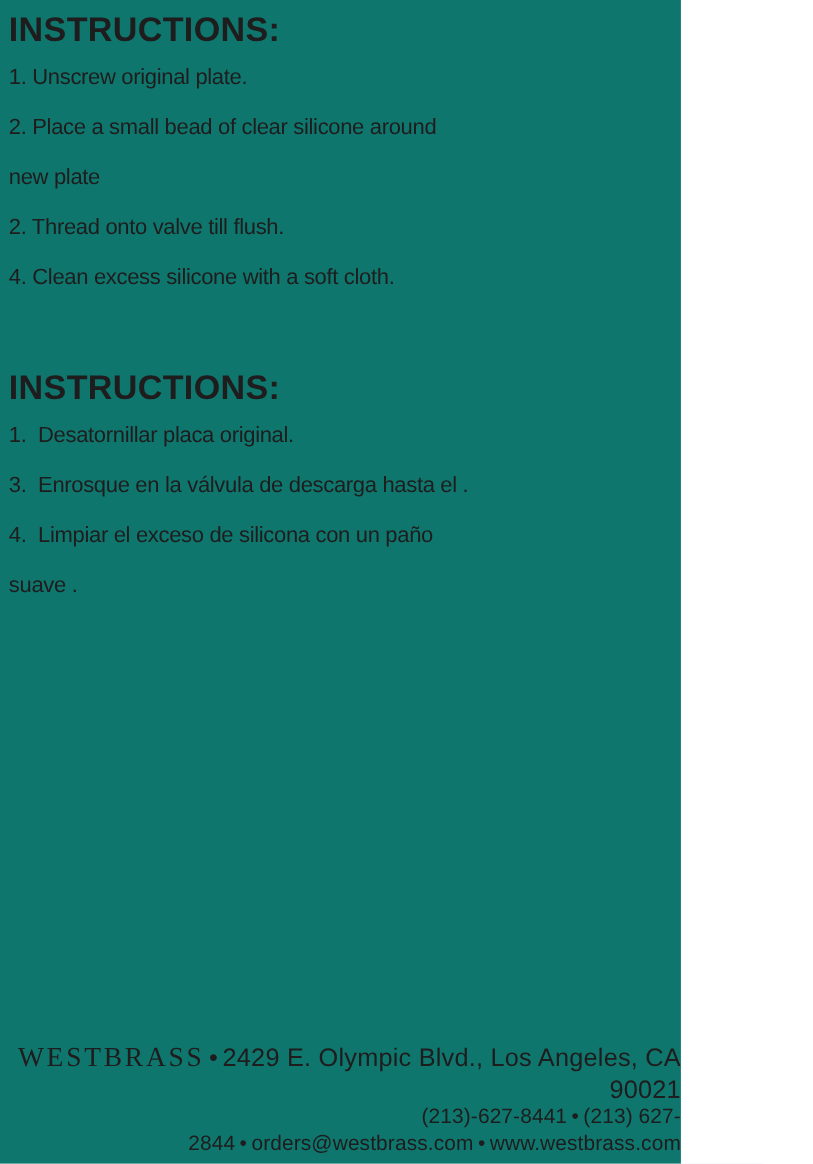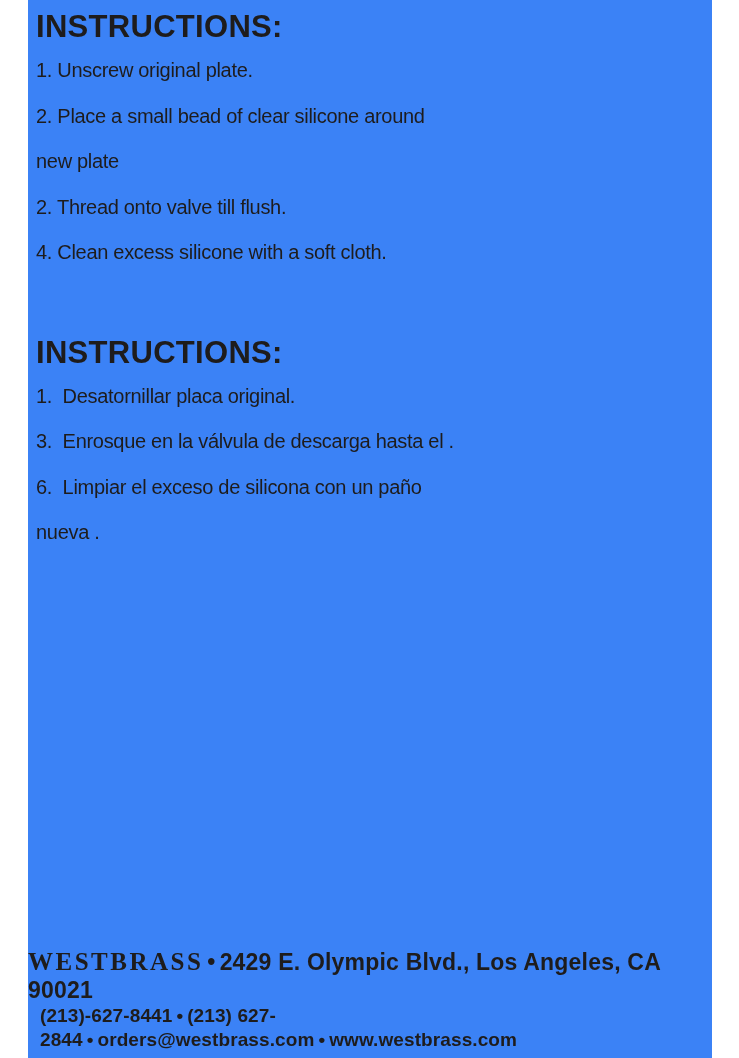--- a/index.html
+++ b/index.html
@@ -1,25 +1,24 @@
 <!DOCTYPE html>
 <html><head>
 <meta charset="utf-8">
 <style>
   * { margin: 0; padding: 0; box-sizing: border-box; }
   html, body { background: #ffffff; }
   .page {
     position: relative;
-    width: 684px;
+    width: 619px;
     height: 1058px;
-    background: #3b82f6;
+    background: #0f766e;
     overflow: hidden;
     font-family: "Liberation Sans", sans-serif;
     color: #1e1c1c;
-    margin-left: 28px;
   }
   .content {
     padding: 5px 8px 0 8px;
   }
   .section-heading {
     font-size: 31px;
     font-weight: 700;
     line-height: 43px;
     letter-spacing: 0.3px;
     color: #1e1c1c;
@@ -33,23 +32,22 @@
     color: #1e1c1c;
   }
   .section-es {
     margin-top: 55px;
   }
   .footer {
     position: absolute;
     left: 0;
     right: 0;
     bottom: 6px;
-    text-align: left;
+    text-align: right;
     color: #1e1c1c;
-    font-weight: bold;
   }
   .footer-line1 {
     font-size: 23px;
     line-height: 28px;
     letter-spacing: 0.2px;
   }
   .brand {
     font-family: "Liberation Serif", serif;
     font-size: 25px;
     letter-spacing: 2.5px;
@@ -74,22 +72,22 @@
       <div class="instruction-line">2. Place a small bead of clear silicone around</div>
       <div class="instruction-line">new plate</div>
       <div class="instruction-line">2. Thread onto valve till flush.</div>
       <div class="instruction-line">4. Clean excess silicone with a soft cloth.</div>
     </div>
 
     <div class="section-es">
       <div class="section-heading">INSTRUCTIONS:</div>
       <div class="instruction-line">1.  Desatornillar placa original.</div>
       <div class="instruction-line">3.  Enrosque en la válvula de descarga hasta el .</div>
-      <div class="instruction-line">6.  Limpiar el exceso de silicona con un paño</div>
-      <div class="instruction-line">nueva .</div>
+      <div class="instruction-line">4.  Limpiar el exceso de silicona con un paño</div>
+      <div class="instruction-line">suave .</div>
     </div>
 
   </div>
 
   <div class="footer">
     <div class="footer-line1">
       <span class="brand">WESTBRASS</span><span class="sep">•</span><span>2429 E. Olympic Blvd., Los Angeles, CA 90021</span>
     </div>
     <div class="footer-line2">
       <span>(213)-627-8441</span><span class="sep">•</span><span>(213) 627-2844</span><span class="sep">•</span><span>orders@westbrass.com</span><span class="sep">•</span><span>www.westbrass.com</span>

